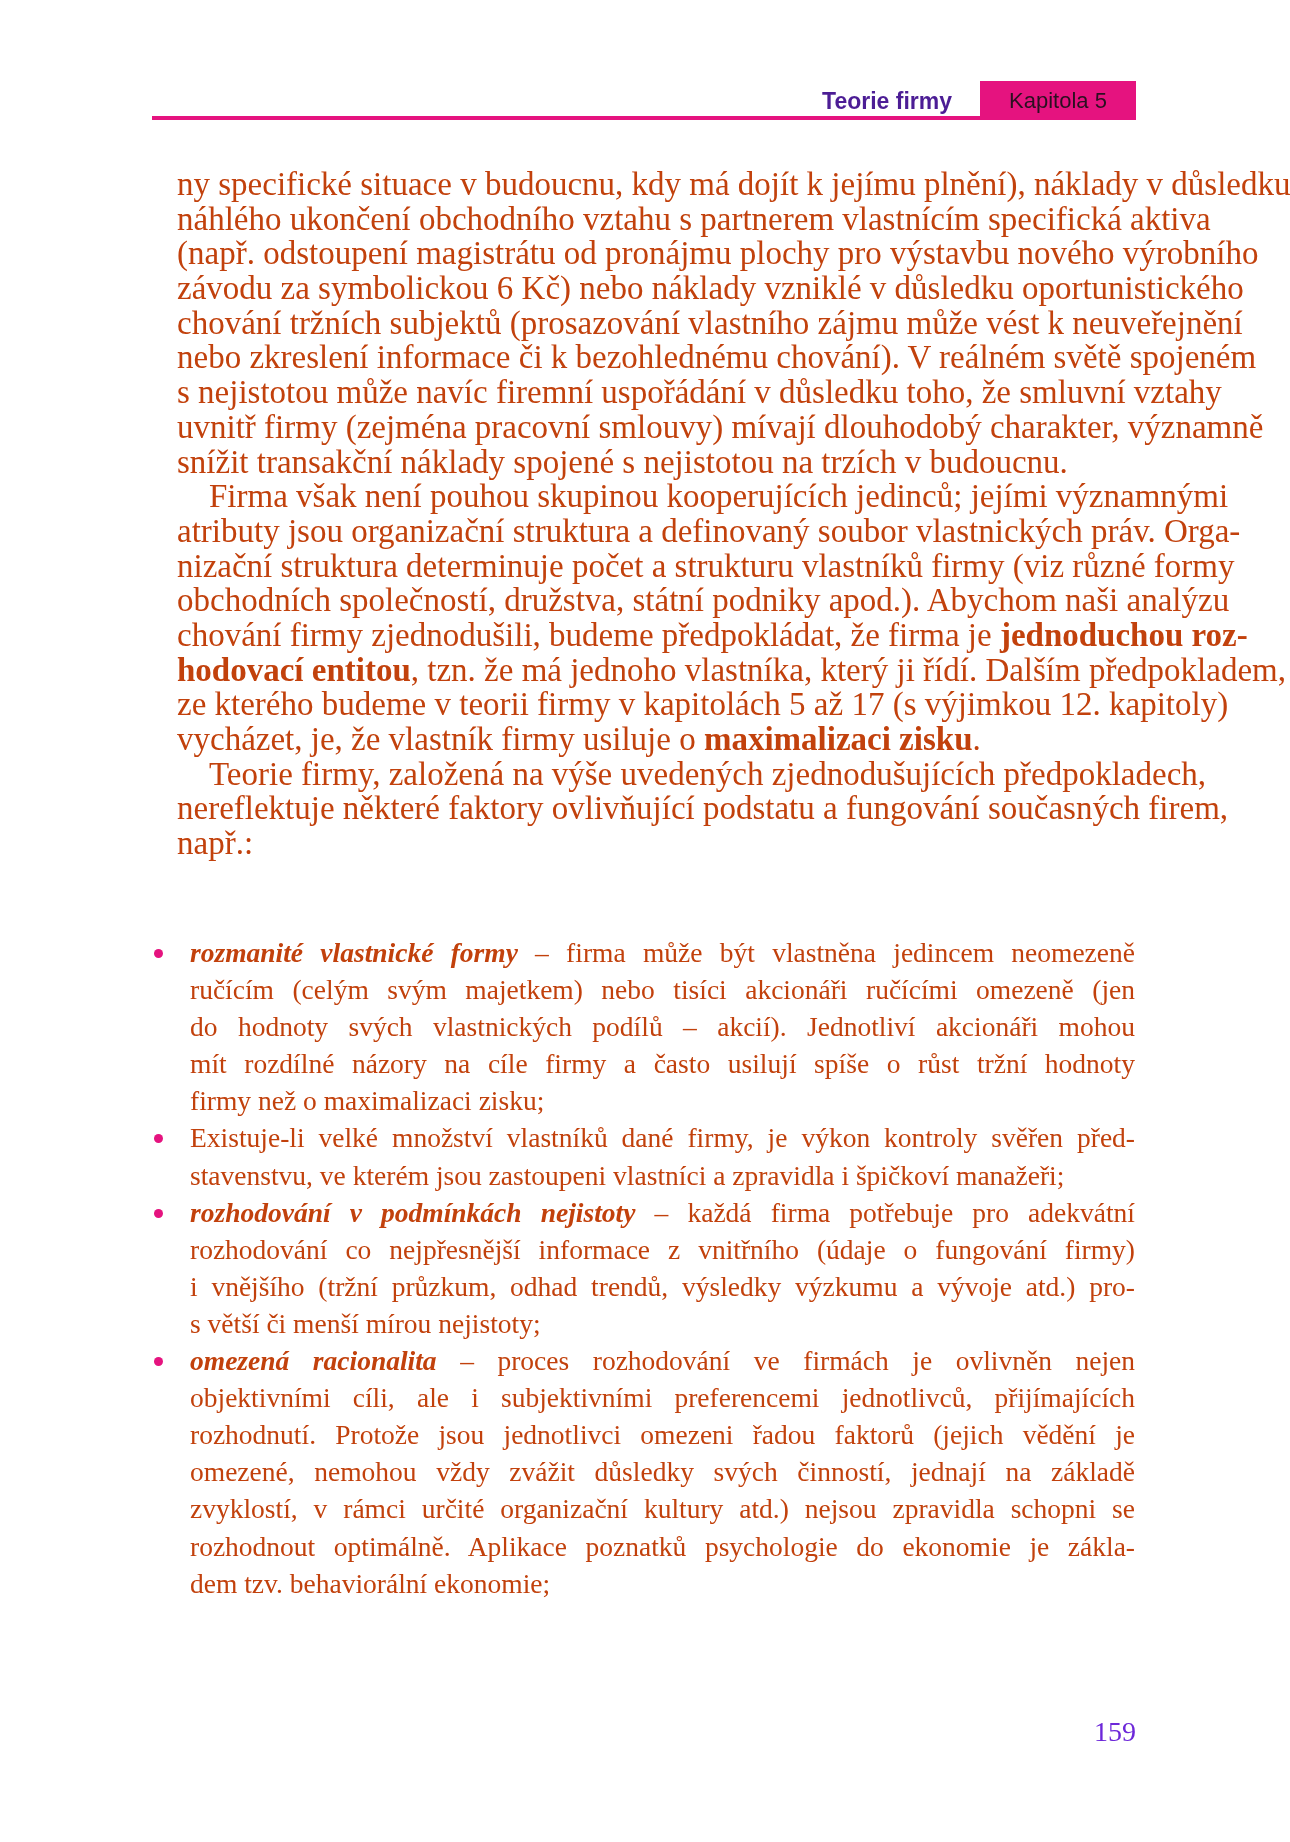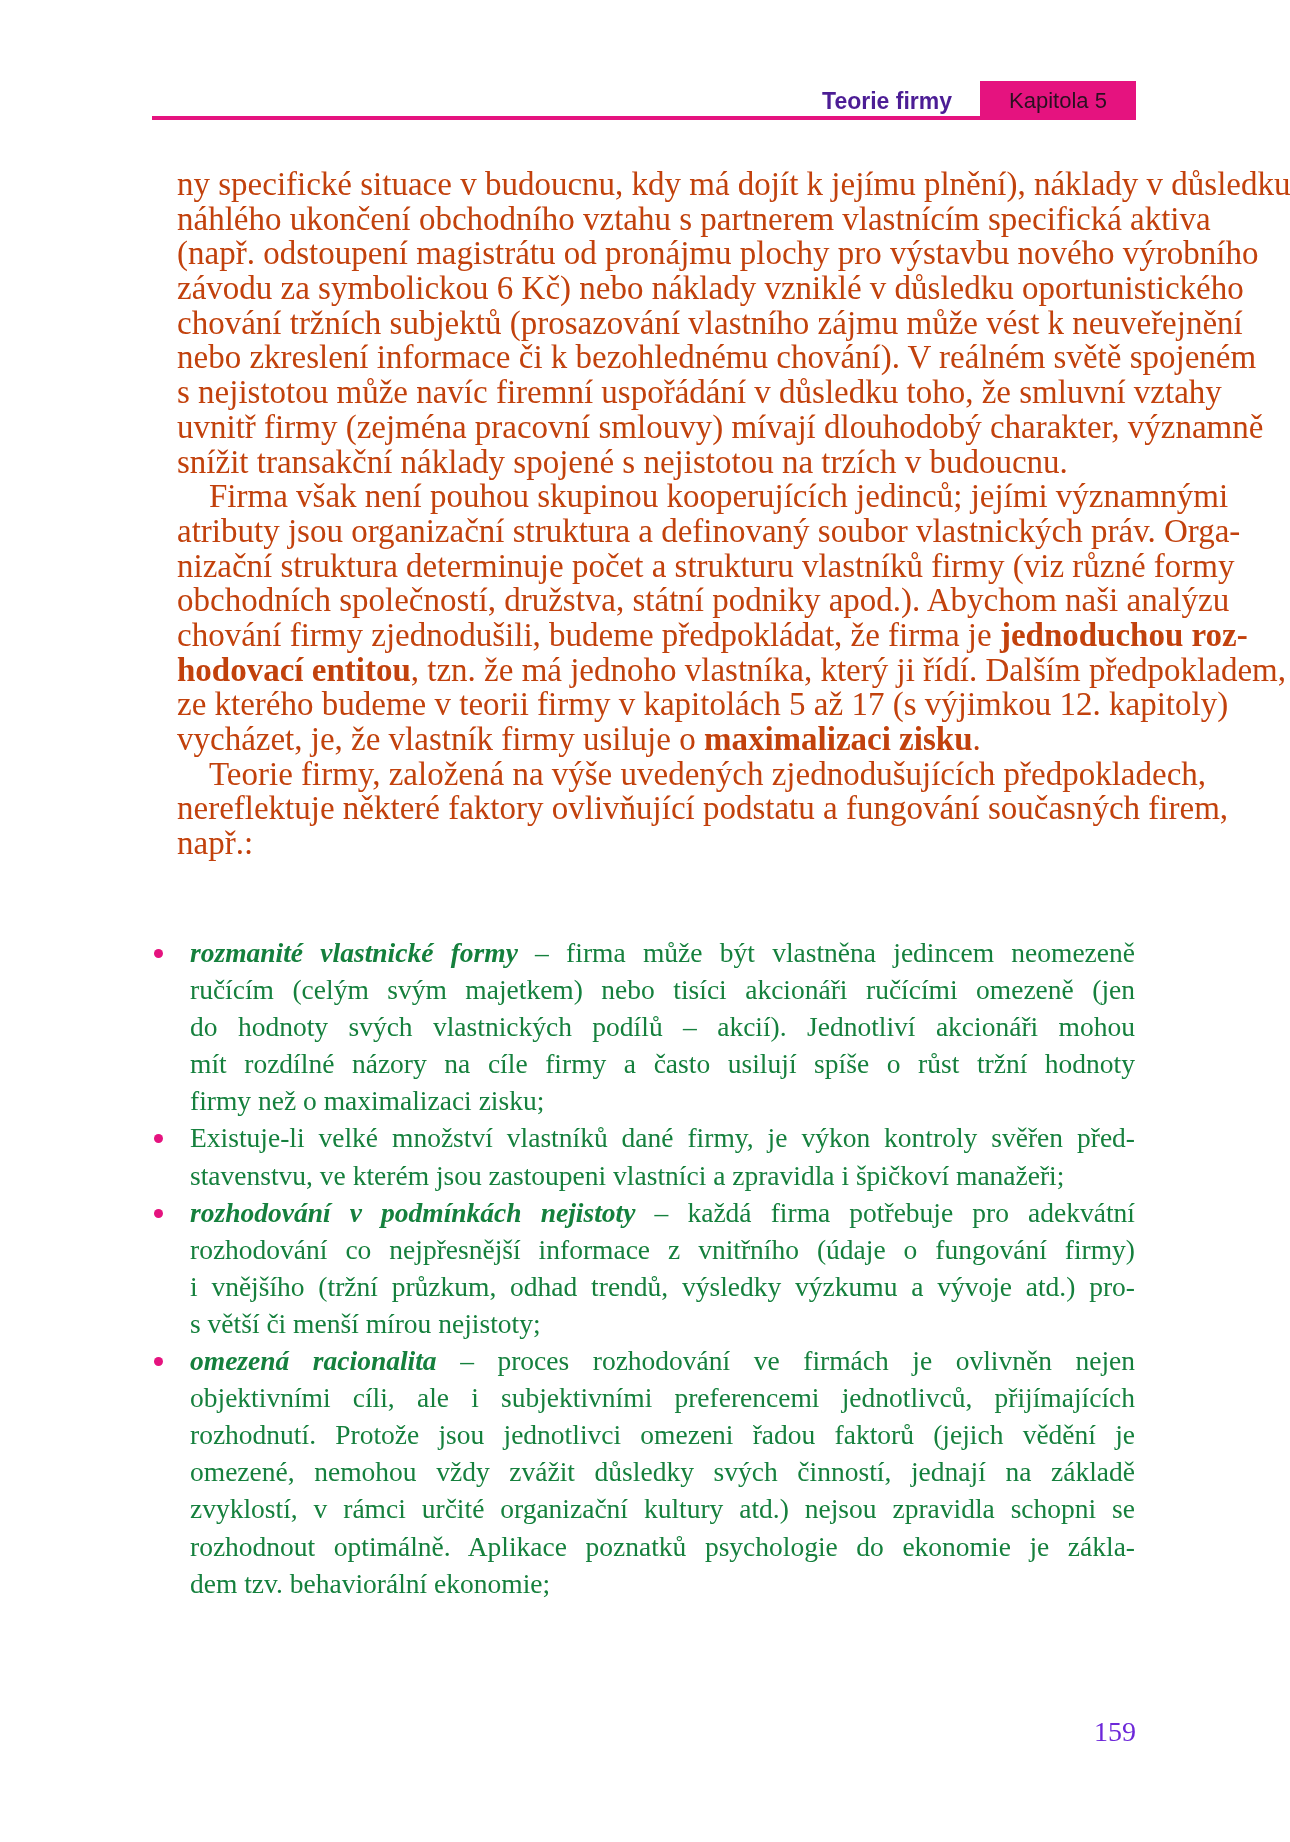--- a/index.html
+++ b/index.html
@@ -9,21 +9,21 @@
     font-family: "Liberation Sans", sans-serif; font-weight: bold; font-size: 23px; color: #4c1d95; }
   .hdr-box { position: absolute; left: 980px; top: 81px; width: 156px; height: 39px; background: #e5137f; }
   .hdr-chapter { position: absolute; left: 980px; top: 88px; width: 156px; text-align: center;
     font-family: "Liberation Sans", sans-serif; font-weight: normal; font-size: 22px; color: #2a1020; }
   .block { position: absolute; left: 152px; width: 983px; font-family: "Liberation Serif", serif; font-size: 33px; color: #c2410c; margin-left: 25px; }
   .ln { display: block; white-space: nowrap; text-align: justify; text-align-last: justify; height: 34.7px; line-height: 34.7px; overflow: visible; }
   .ln.last { text-align-last: left; }
   .ln.indent { padding-left: 32px; }
   .b { font-weight: bold; }
   .bi { font-weight: bold; font-style: italic; }
-  .bullets { position: absolute; left: 152px; width: 983px; font-family: "Liberation Serif", serif; font-size: 27.5px; color: #15803d; }
+  .bullets { position: absolute; left: 152px; width: 983px; font-family: "Liberation Serif", serif; font-size: 27.5px; color: #c2410c; }
   .bullet { position: relative; padding-left: 38px; }
   .bullets .ln { height: 37.1px; line-height: 37.1px; }
   .dot { position: absolute; left: 2px; top: 15px; width: 9px; height: 9px; border-radius: 50%; background: #e5137f; }
   .page-num { position: absolute; left: 1080px; top: 1716px; width: 56px; text-align: right;
     font-family: "Liberation Serif", serif; font-size: 28px; color: #6d28d9; }
 </style>
 </head>
 <body>
 
 <div class="hdr-line"></div>

